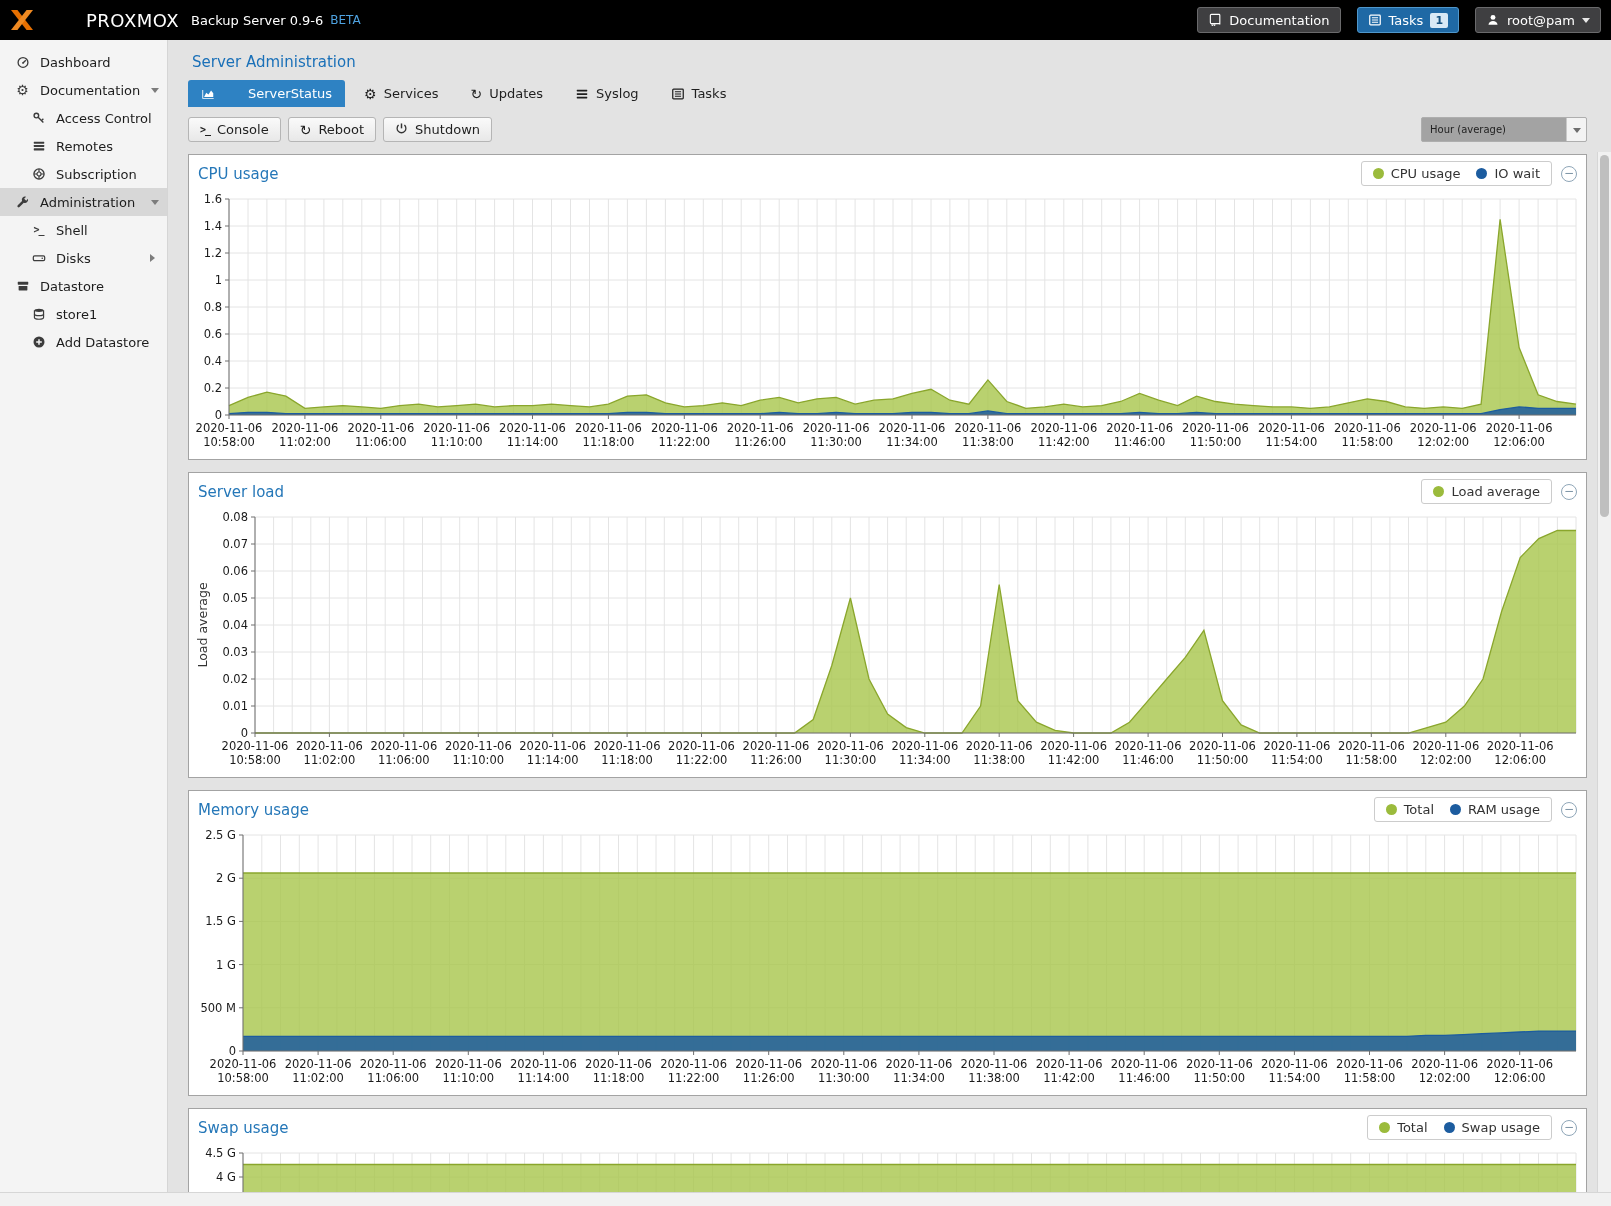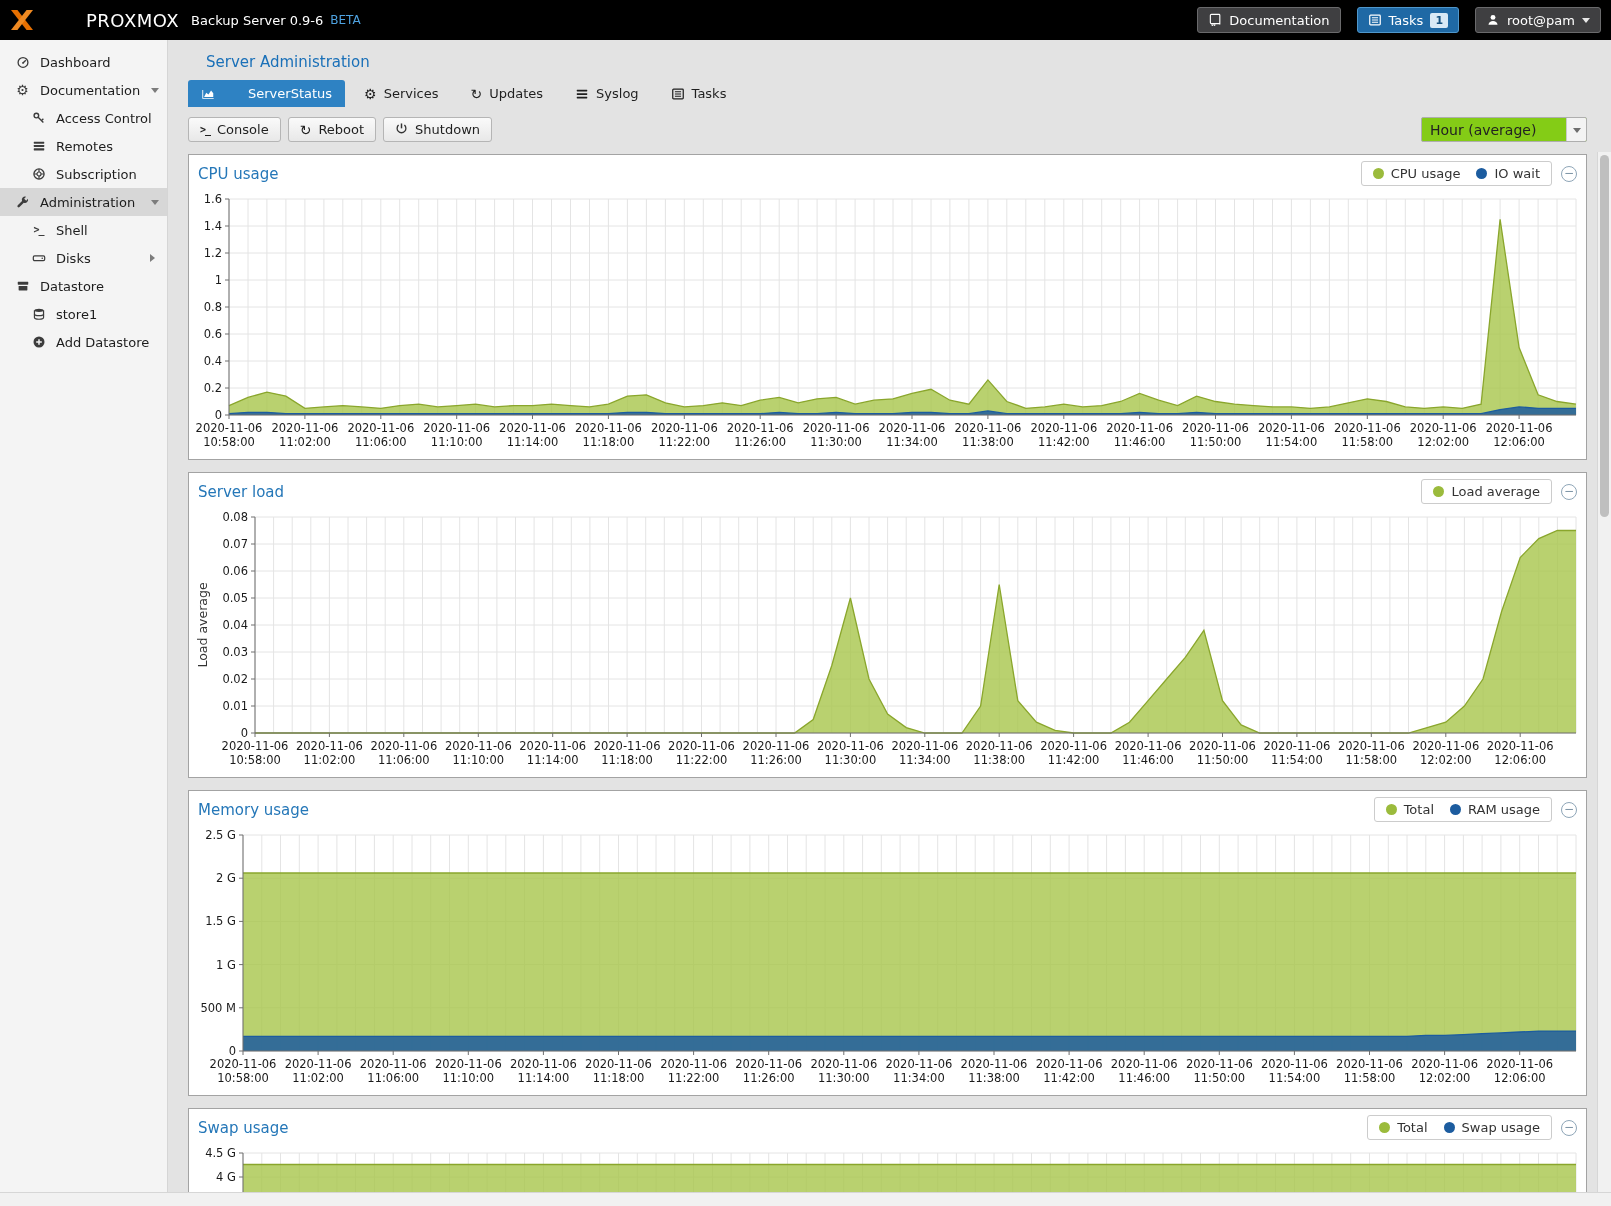--- a/index.html
+++ b/index.html
@@ -27,30 +27,30 @@
   .side-item.selected { background:#d7d7d7; }
   .s-icon { width:17px; display:flex; justify-content:center; align-items:center; color:#3c3c3c; }
   .s-icon svg { width:14px; height:14px; }
   .uicon { font-size:14px; line-height:1; }
   .uicon.term { font-size:10px; font-weight:bold; font-family:"DejaVu Sans Mono", monospace; letter-spacing:-1px; }
   .caret-down { width:0; height:0; border:4px solid transparent; border-top:5px solid #7c7c7c; margin-left:auto; margin-top:5px; }
   .caret-right { width:0; height:0; border:4px solid transparent; border-left:5px solid #7c7c7c; margin-left:auto; }
 
   
   .content { position:absolute; top:40px; left:178px; right:0; bottom:14px; overflow:hidden; }
-  .page-title { margin:13px 0 9px 28px; font-size:15px; color:#1a70b8; font-weight:normal; }
+  .page-title { margin:13px 0 9px 14px; font-size:15px; color:#1a70b8; font-weight:normal; }
   .tabbar { display:flex; gap:6px; padding-left:10px; align-items:flex-end; }
   .tab { height:27px; padding:0 13px; display:flex; align-items:center; gap:7px; font-size:13px; color:#1f1f1f; border-radius:3px 3px 0 0; cursor:pointer; }
   .tab .t-icon { display:flex; }
   .tab .t-icon svg { width:14px; height:14px; }
   .tab.active { background:#2e82c3; color:#fff;gap:33px; }
   .toolbar { margin:10px 24px 0 10px; display:flex; gap:7px; align-items:center; }
   .btn { display:inline-flex; align-items:center; gap:7px; background:linear-gradient(#fafafa,#e8e8e8); border:1px solid #b5b5b5; border-radius:3px; height:25px; padding:0 11px; font-size:13px; color:#1f1f1f; cursor:pointer; font-family:inherit; }
   .btn svg { width:13px; height:13px; }
-  .range-select { margin-left:auto; width:166px; height:25px; background:#84cc16; border:1px solid #aeaeae; border-radius:2px; display:flex; align-items:center; font-size:14px; color:#222; cursor:pointer; overflow:hidden; }
+  .range-select { margin-left:auto; width:166px; height:25px; background:#a3a3a3; border:1px solid #aeaeae; border-radius:2px; display:flex; align-items:center; font-size:10px; color:#222; cursor:pointer; overflow:hidden; }
   .range-select .val { flex:1; padding:0 8px; white-space:nowrap; }
   .range-trigger { width:20px; align-self:stretch; background:#f3f3f3; border-left:1px solid #c9c9c9; display:flex; align-items:center; justify-content:center; }
   .range-trigger i { width:0; height:0; border:4px solid transparent; border-top:5px solid #6d6d6d; margin-top:5px; }
 
   
   .panels { margin:12px 24px 0 10px; display:flex; flex-direction:column; gap:12px; }
   .panel { background:#fff; border:1px solid #a3a3a3; }
   .panel-hd { display:flex; align-items:center; padding:6px 9px 5px 9px; }
   .panel-title { font-size:15px; color:#2577b8; }
   .legend { margin-left:auto; display:flex; gap:16px; border:1px solid #ccc; border-radius:3px; padding:4px 11px; background:#fff; align-items:center; font-size:13px; color:#333; }

